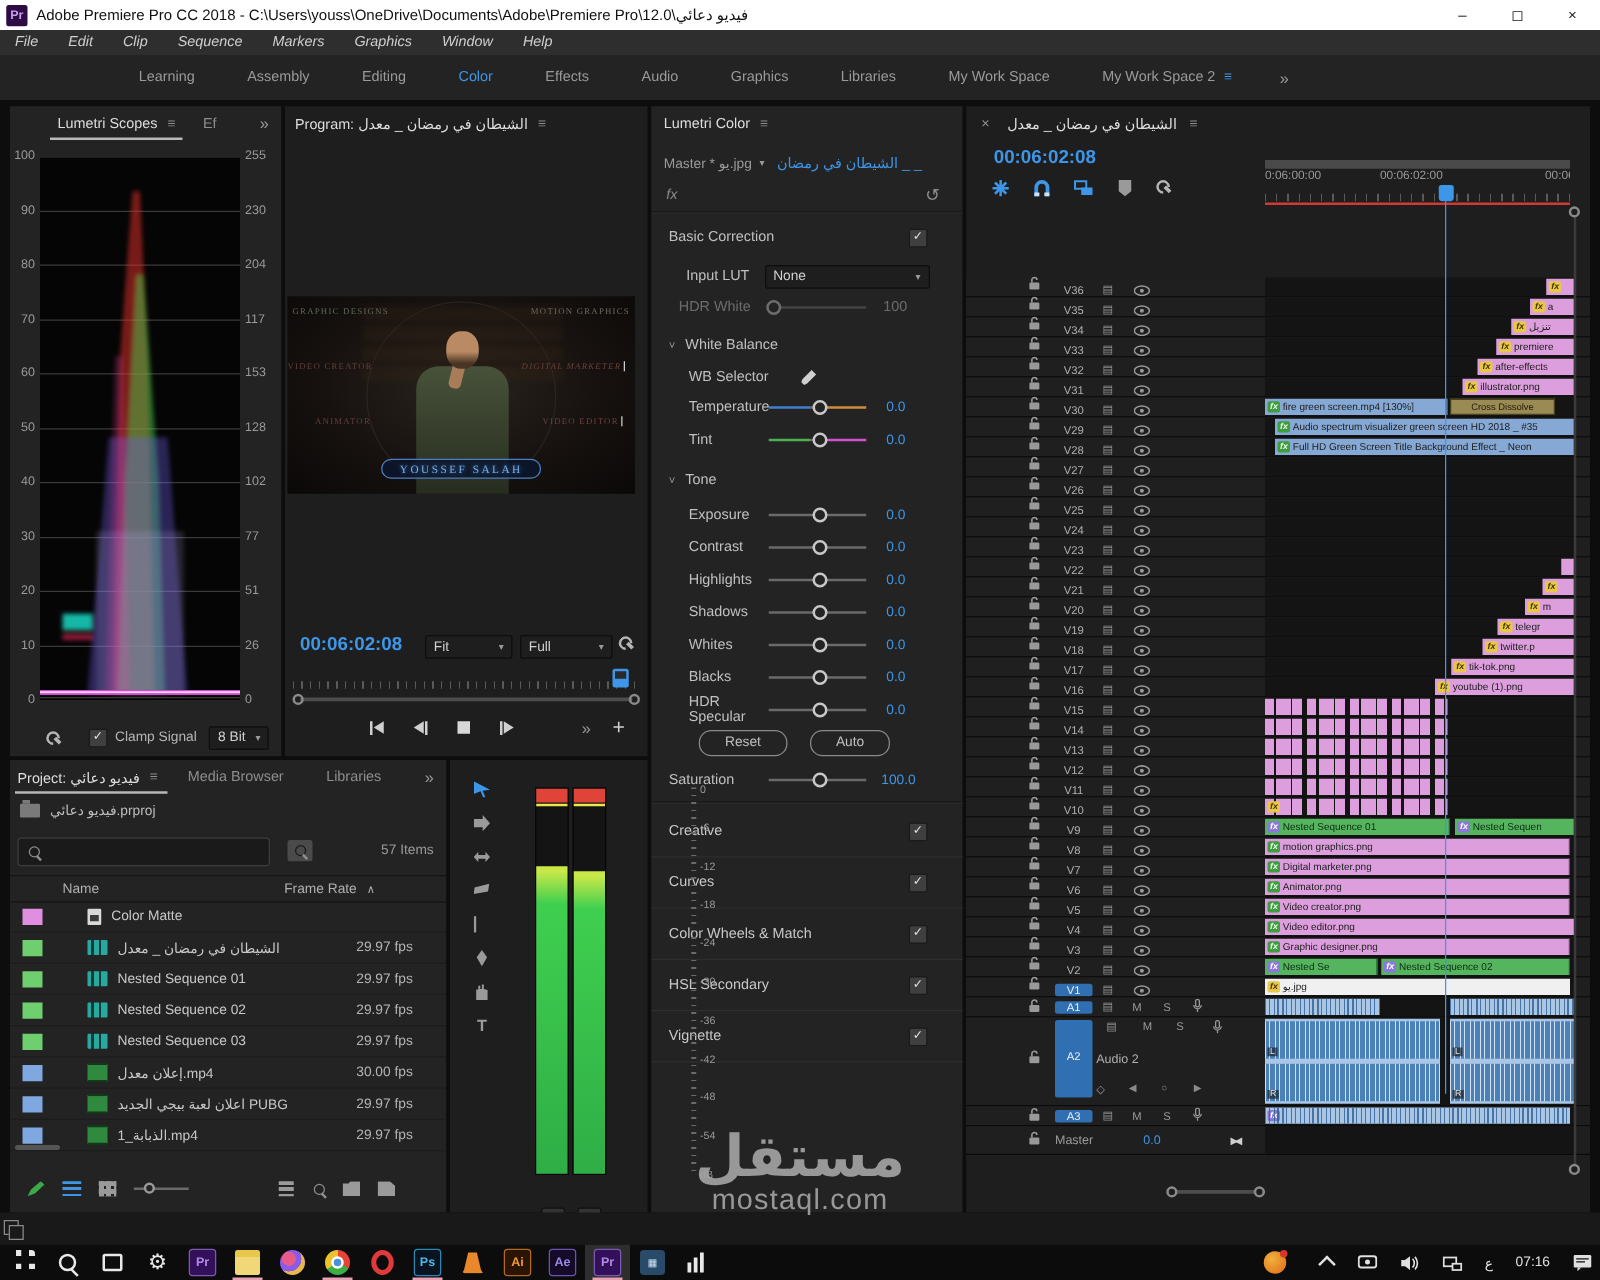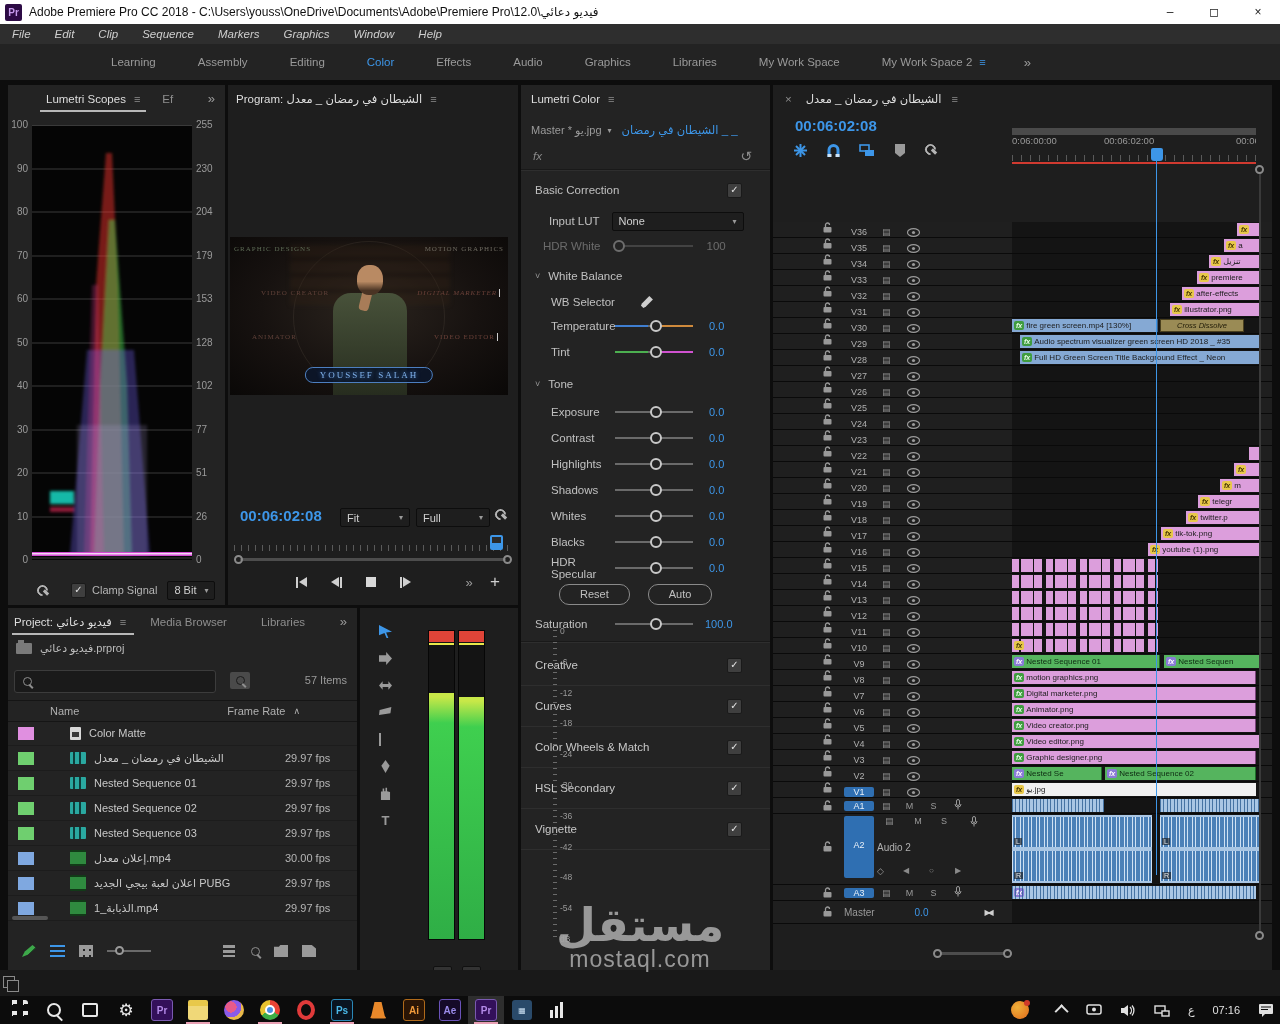--- a/index.html
+++ b/index.html
@@ -48,21 +48,21 @@
   #preview .shelf{position:absolute;left:60px;top:8px;width:160px;height:60px;
     background:repeating-linear-gradient(180deg,#33231655 0 12px,#1a100955 12px 16px);filter:blur(2px);}
   #preview .ring{position:absolute;left:63px;top:4px;width:150px;height:150px;border-radius:50%;
     border:1px solid #4a433a55;}
   #preview .head{position:absolute;left:127px;top:28px;width:26px;height:30px;border-radius:45%;
     background:linear-gradient(180deg,#b98a63 55%,#4a3424 85%);}
   #preview .body{position:absolute;left:103px;top:56px;width:74px;height:104px;border-radius:18px 18px 0 0;
     background:linear-gradient(180deg,#48523a,#262c1e);}
   #preview .arm{position:absolute;left:131px;top:48px;width:10px;height:26px;background:#a87c58;border-radius:4px;transform:rotate(14deg);}
   .pvlbl{position:absolute;font-family:"Liberation Serif","DejaVu Serif",serif;font-size:7px;letter-spacing:1px;white-space:nowrap;}
-  .pvl0{left:4px;top:8px;color:#5d6b55;} .pvl1{left:31px;top:52px;color:#5f4038;} .pvl2{left:22px;top:96px;color:#5f4038;}
+  .pvl0{left:4px;top:8px;color:#5d6b55;} .pvl1{left:0;top:52px;color:#5f4038;} .pvl2{left:22px;top:96px;color:#5f4038;}
   .pvr0{right:4px;top:8px;color:#6e6a60;} .pvr1{right:8px;top:52px;color:#6a4038;border-right:1px solid #cfcfcf;padding-right:2px;font-style:italic;}
   .pvr2{right:10px;top:96px;color:#6a4038;border-right:1px solid #cfcfcf;padding-right:2px;}
   #pvbanner{position:absolute;left:50%;top:130px;transform:translateX(-50%);padding:2px 14px;border-radius:10px;
     border:1px solid #4d7fc0;background:#0b162bd9;color:#7fb0e8;font-family:"Liberation Serif","DejaVu Serif",serif;
     font-size:9px;letter-spacing:2px;text-shadow:0 0 4px #3d7fd8;}
   #pg-tc{position:absolute;left:12px;top:422px;font-size:15px;font-weight:bold;color:#3d96e8;}
   #pg-fit{position:absolute;left:112px;top:423px;width:56px;}
   #pg-full{position:absolute;left:188px;top:423px;width:60px;}
   #pg-wrench{position:absolute;left:266px;top:423px;}
   #pg-ruler{position:absolute;left:6px;top:453px;width:278px;height:13px;
@@ -338,21 +338,21 @@
           <rect x="45" y="300" width="70" height="130" fill="rgba(190,170,235,0.18)"></rect>
         </g>
         <rect x="0" y="427" width="160" height="4" fill="#d24ad2"></rect>
         <rect x="0" y="428" width="160" height="1.5" fill="#f2d8f2"></rect>
       </svg>
     </div>
     <div id="raxis" class="axiscol">
         <span>255</span>
         <span>230</span>
         <span>204</span>
-        <span>179</span>
+        <span>117</span>
         <span>153</span>
         <span>128</span>
         <span>102</span>
         <span>77</span>
         <span>51</span>
         <span>26</span>
         <span>0</span>
       </div>
 
     <div id="scopesfoot">
@@ -759,21 +759,21 @@
                 <ellipse cx="6.5" cy="4.5" rx="6" ry="3.8" fill="none" stroke="#999" stroke-width="1.2"></ellipse>
                 <circle cx="6.5" cy="4.5" r="1.6" fill="#999"></circle>
               </svg>
             </span>
           </div>
           <div class="lane">
             <div class="clip blue" style="left: 0px; width: 146px;">
               <span class="fxb fx-g">fx</span>
               <span class="clbl">fire green screen.mp4 [130%]</span>
             </div>
-            <div class="clip transition" style="left: 148px; width: 84px; font-style: italic;">
+            <div class="clip transition" style="left: 148px; width: 84px;">
               <span class="clbl">Cross Dissolve</span>
             </div>
           </div>
         </div>
         <div class="trow">
           <div class="hdr">
             <span class="tlock"><svg width="9" height="11">
                 <rect x="0.5" y="5" width="8" height="5.5" rx="1" fill="#999"></rect>
                 <path d="M2.5 5 V3 a2 2 0 0 1 4 0" fill="none" stroke="#999" stroke-width="1.3"></path>
               </svg></span>

